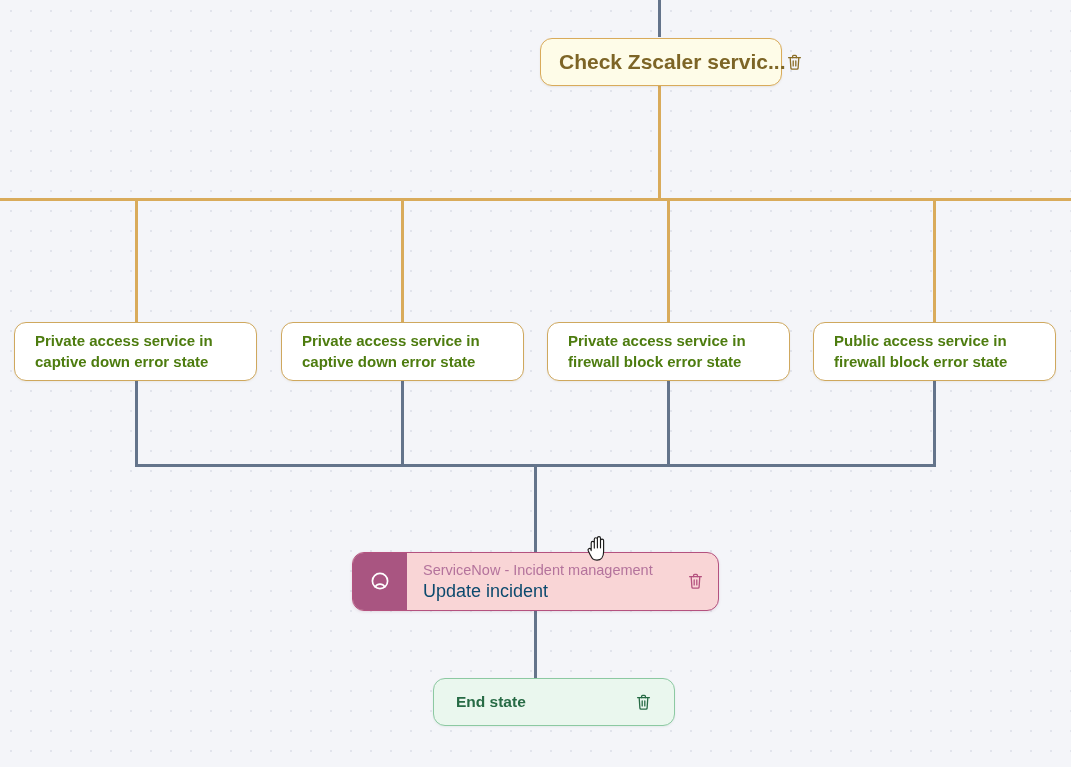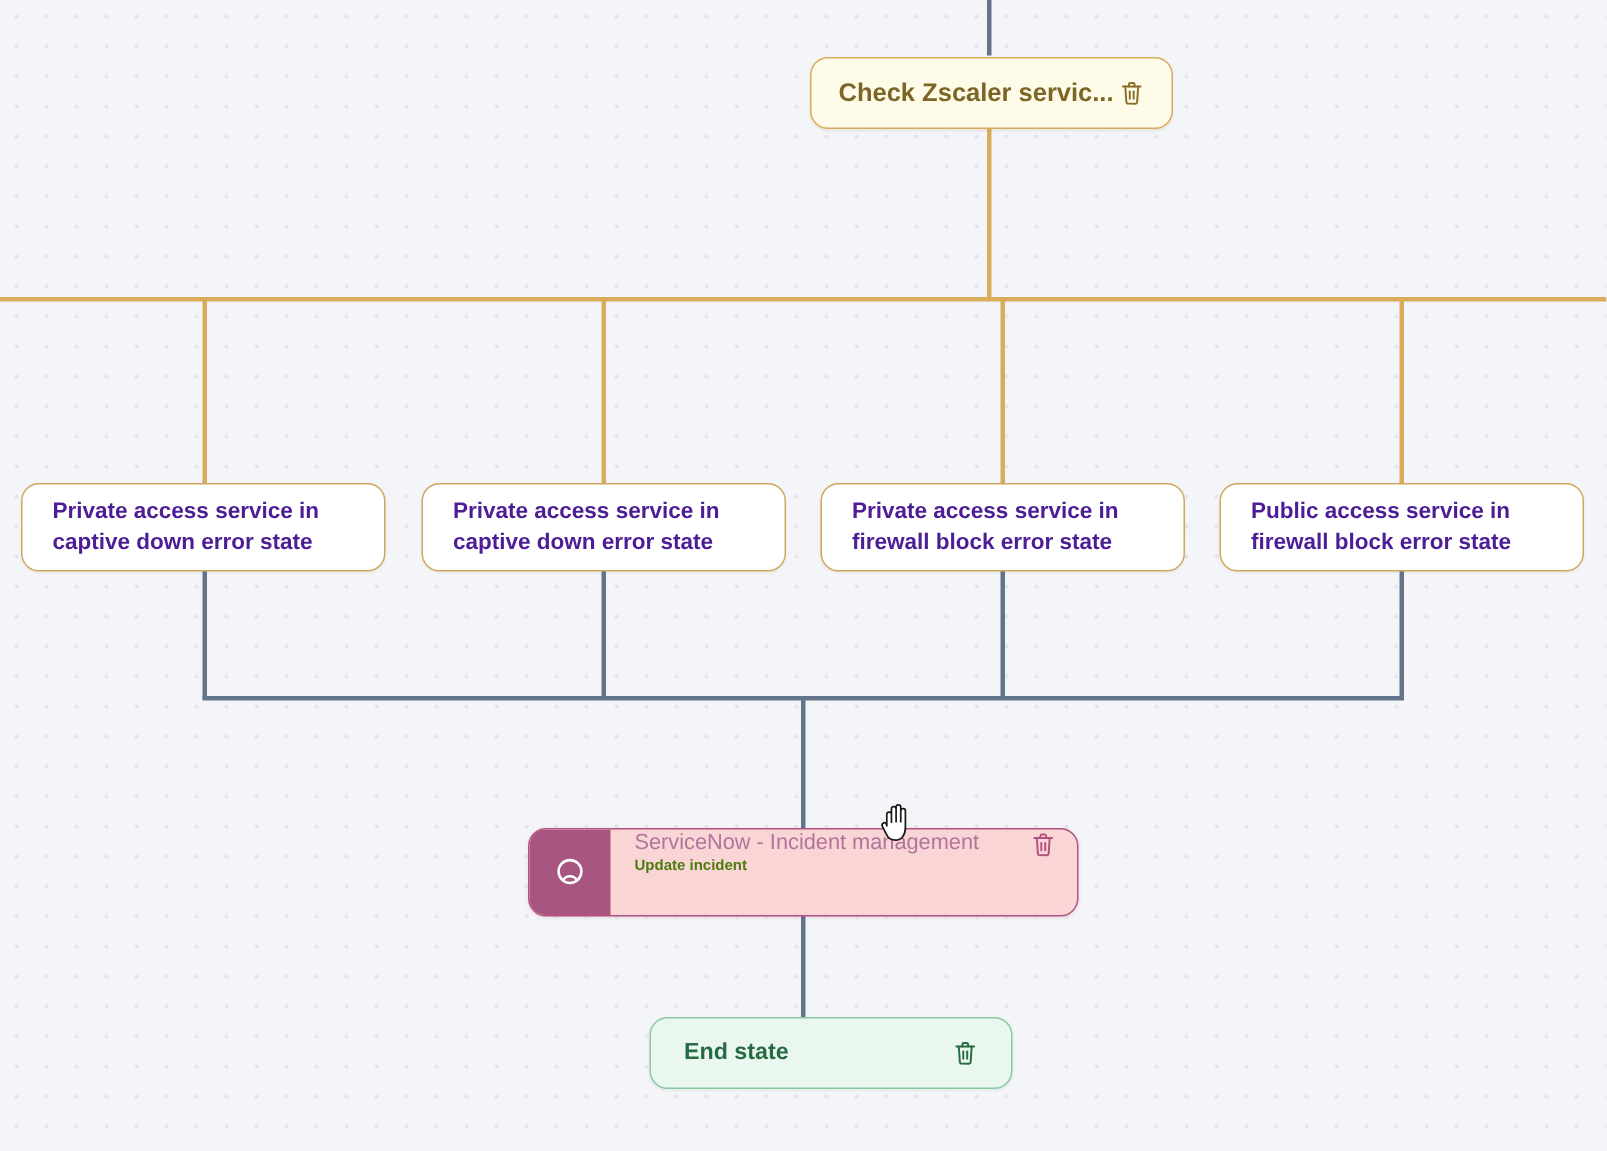--- a/index.html
+++ b/index.html
@@ -50,39 +50,39 @@
   
   .node-amber {
     background: #fefce8;
     border: 1.6px solid #d9ab5b;
     color: #8a6d27;
     box-shadow: 0 1px 2px rgba(120, 90, 30, 0.10);
     padding: 0 18px;
     justify-content: space-between;
   }
   .node-amber .node-title {
-    font-size: 17px;
+    font-size: 21px;
     font-weight: bold;
     color: #7d6526;
     white-space: nowrap;
   }
 
   
   .node-state {
     background: #ffffff;
     border: 1.6px solid #cfa85e;
     color: #8a6d27;
     box-shadow: 0 1px 2px rgba(120, 90, 30, 0.08);
     padding: 0 20px;
   }
   .node-state .node-title {
     font-size: 15px;
     font-weight: bold;
     line-height: 1.38;
-    color: #4c1d95;
+    color: #4d7c0f;
   }
 
   
   .node-integration {
     background: #f9d5d6;
     border: 1.6px solid #b4527f;
     border-radius: 12px;
     padding: 0;
     overflow: hidden;
     box-shadow: 0 1px 3px rgba(120, 40, 80, 0.12);
@@ -92,41 +92,41 @@
     align-self: stretch;
     background: #a9ireplace;
     background: #a95581;
     display: flex;
     align-items: center;
     justify-content: center;
   }
   .node-integration .int-body {
     flex: 1;
     display: flex;
-    align-items: flex-start;
+    align-items: center;
     justify-content: space-between;
     padding: 0 14px 0 16px;
     align-self: stretch;
   }
   .node-integration .int-text {
     display: flex;
     flex-direction: column;
     justify-content: center;
     gap: 1px;
   }
   .int-subtitle {
     font-size: 14.5px;
     color: #b4739c;
     line-height: 1.25;
     white-space: nowrap;
   }
   .int-title {
-    font-size: 10px;
-    font-weight: bold;
-    color: #4d7c0f;
+    font-size: 18px;
+    font-weight: normal;
+    color: #0c4a6e;
     line-height: 1.25;
     white-space: nowrap;
   }
 
   
   .node-end {
     background: #eaf7ee;
     border: 1.6px solid #8cc9a2;
     padding: 0 22px;
     justify-content: space-between;

